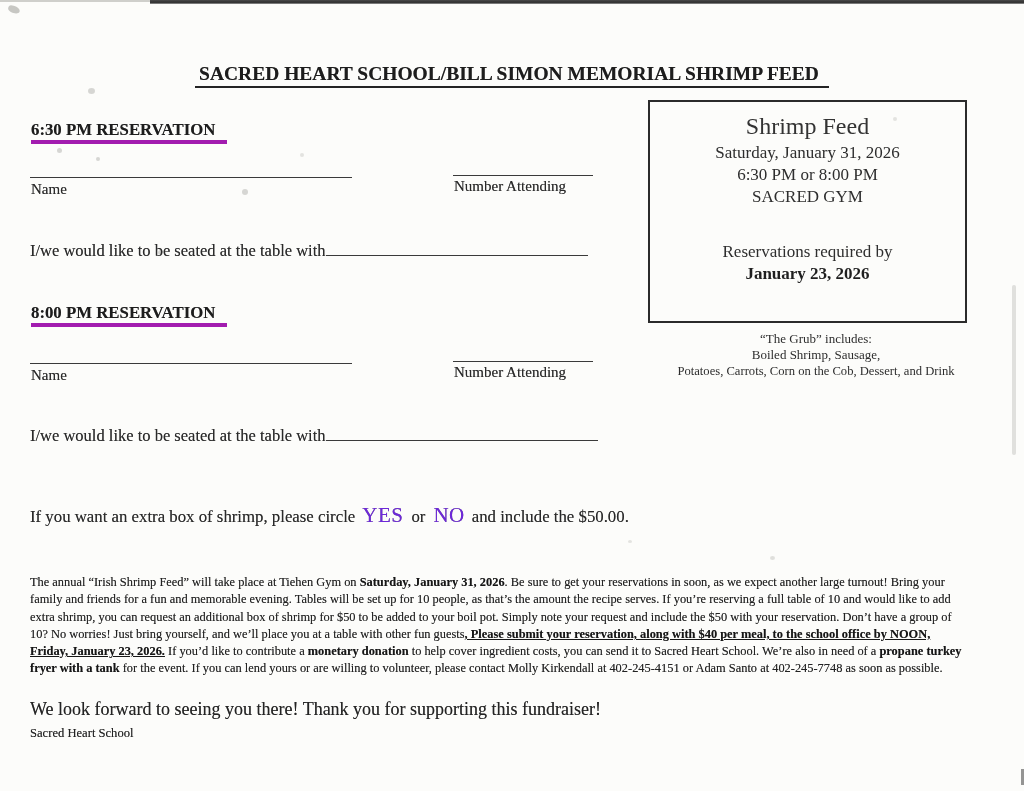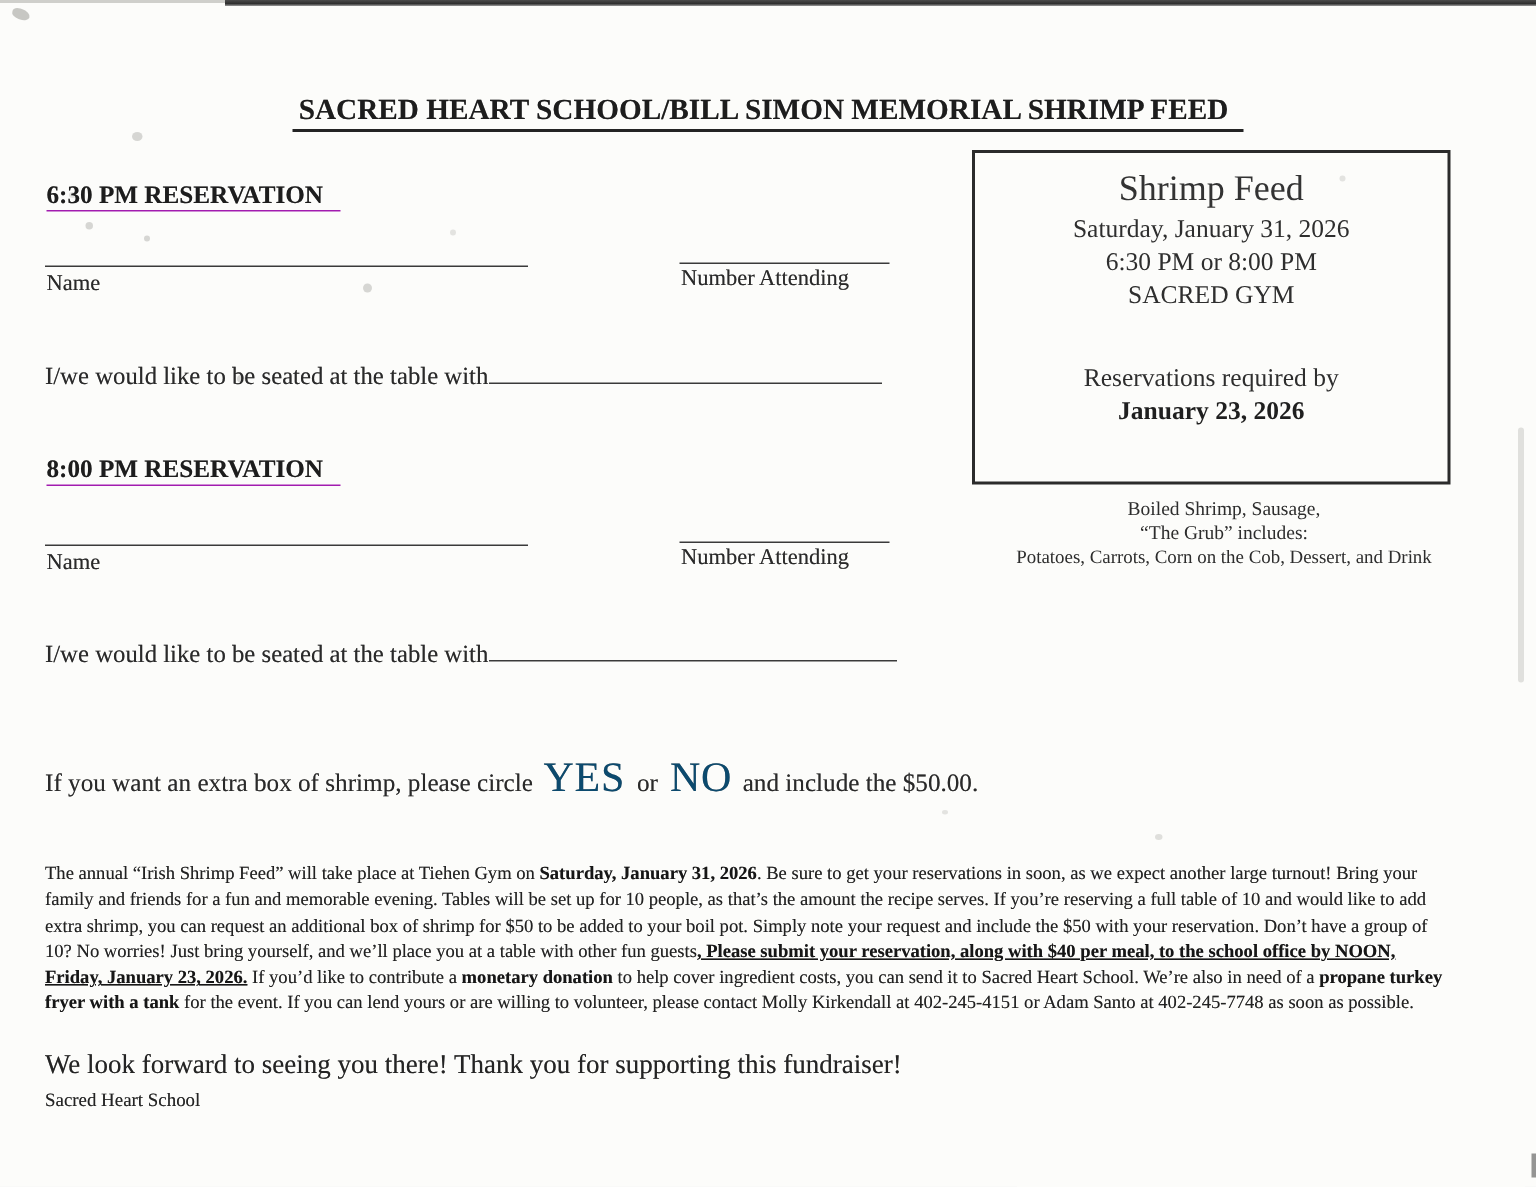--- a/index.html
+++ b/index.html
@@ -48,21 +48,21 @@
   .s10{left:46px;top:128px;width:5px;height:4px;opacity:.3;}
 
   .txt{position:absolute;white-space:nowrap;text-shadow:0 0 .4px rgba(40,40,40,.55);}
 
   
   .title{top:63px;left:0;width:1024px;text-align:center;font-size:19.5px;font-weight:bold;color:#1d1d1d;}
   .title .u-wrap{border-bottom:2.2px solid #242424;padding:0 10px 2px 4px;}
 
   
   .res-heading{font-size:16.8px;font-weight:bold;color:#1d1d1d;}
-  .res-heading .u-wrap{border-bottom:1px solid #a21caf;padding:0 12px 1px 0;}
+  .res-heading .u-wrap{border-bottom:4px solid #a21caf;padding:0 12px 1px 0;}
   .h-630{left:31px;top:120px;}
   .h-800{left:31px;top:303px;}
 
   
   .blank{position:absolute;border-bottom:1.7px solid #3a3a3a;height:14px;}
   .name-line-630{left:30px;top:163px;width:322px;}
   .num-line-630{left:453px;top:161px;width:140px;}
   .name-line-800{left:30px;top:349px;width:322px;}
   .num-line-800{left:453px;top:347px;width:140px;}
 
@@ -74,21 +74,21 @@
 
   .seated{font-size:16.5px;color:#2a2a2a;}
   .seated-630{left:30px;top:241px;}
   .seated-800{left:30px;top:426px;}
   .write-line{display:inline-block;height:14px;border-bottom:1.7px solid #3a3a3a;}
   .wl-630{width:262px;}
   .wl-800{width:272px;}
 
   .cost-line{left:30px;top:467px;font-size:16.5px;color:#2a2a2a;}
   .circle-line{left:30px;top:503px;font-size:16.8px;color:#2a2a2a;}
-  .circle-line .big{font-size:28px;letter-spacing:.5px;margin:0 7px;color:#0c4a6e;}
+  .circle-line .big{font-size:21px;letter-spacing:.5px;margin:0 7px;color:#6d28d9;}
   .circle-line .small-join{margin:0 1px;}
 
   
   .info-box{
     position:absolute;left:648px;top:100px;width:319px;height:223px;
     border:2px solid #2b2b2b;box-sizing:border-box;background:transparent;
     text-align:center;color:#2e2e2e;padding-top:9px;
   }
   .info-box .box-title{font-size:24px;line-height:31px;color:#333;font-family:Liberation Serif, serif;}
   .info-box .box-line{font-size:17px;line-height:22px;}
@@ -155,22 +155,22 @@
     <div class="box-title">Shrimp Feed</div>
     <div class="box-line">Saturday, January 31, 2026</div>
     <div class="box-line">6:30 PM or 8:00 PM</div>
     <div class="box-line">SACRED GYM</div>
     <div class="box-gap"></div>
     <div class="box-line">Reservations required by</div>
     <div class="box-deadline">January 23, 2026</div>
   </div>
 
   <div class="grub">
+    <div class="g-line">“The Grub” includes:</div>
     <div class="g-line">Boiled Shrimp, Sausage,</div>
-    <div class="g-line">“The Grub” includes:</div>
     <div class="g-line g-line3">Potatoes, Carrots, Corn on the Cob, Dessert, and Drink</div>
   </div>
 
   <p class="details"><span>The annual “Irish Shrimp Feed” will take place at Tiehen Gym on </span><b>Saturday, January 31, 2026</b><span>. Be sure to get your reservations in soon, as we expect another large turnout! Bring your family and friends for a fun and memorable evening. Tables will be set up for 10 people, as that’s the amount the recipe serves. If you’re reserving a full table of 10 and would like to add extra shrimp, you can request an additional box of shrimp for $50 to be added to your boil pot. Simply note your request and include the $50 with your reservation. Don’t have a group of 10? No worries! Just bring yourself, and we’ll place you at a table with other fun guests</span><b class="u">, Please submit your reservation, along with $40 per meal, to the school office by NOON, Friday, January 23, 2026.</b><span> If you’d like to contribute a </span><b>monetary donation</b><span> to help cover ingredient costs, you can send it to Sacred Heart School. We’re also in need of a </span><b>propane turkey fryer with a tank</b><span> for the event. If you can lend yours or are willing to volunteer, please contact Molly Kirkendall at 402-245-4151 or Adam Santo at 402-245-7748 as soon as possible.</span></p>
 
   <div class="txt closing">We look forward to seeing you there! Thank you for supporting this fundraiser!</div>
   <div class="txt signature">Sacred Heart School</div>
 
 </div>
 

